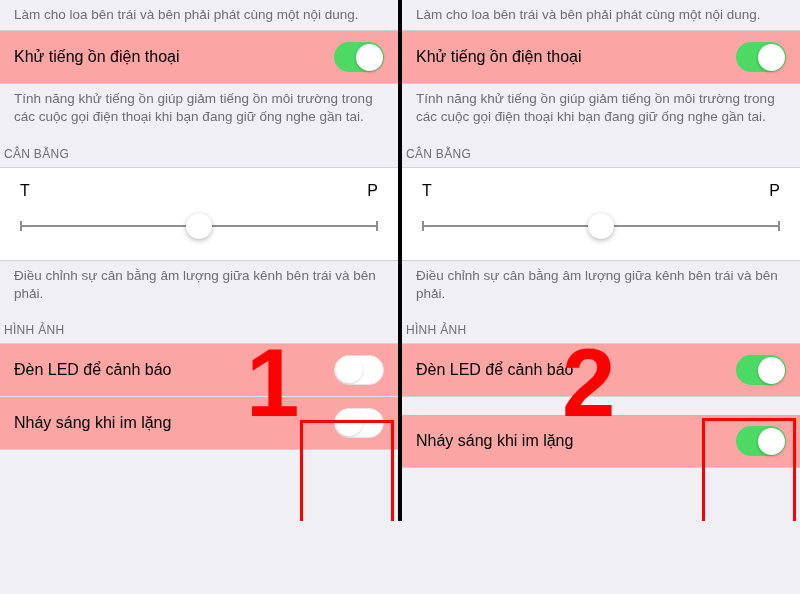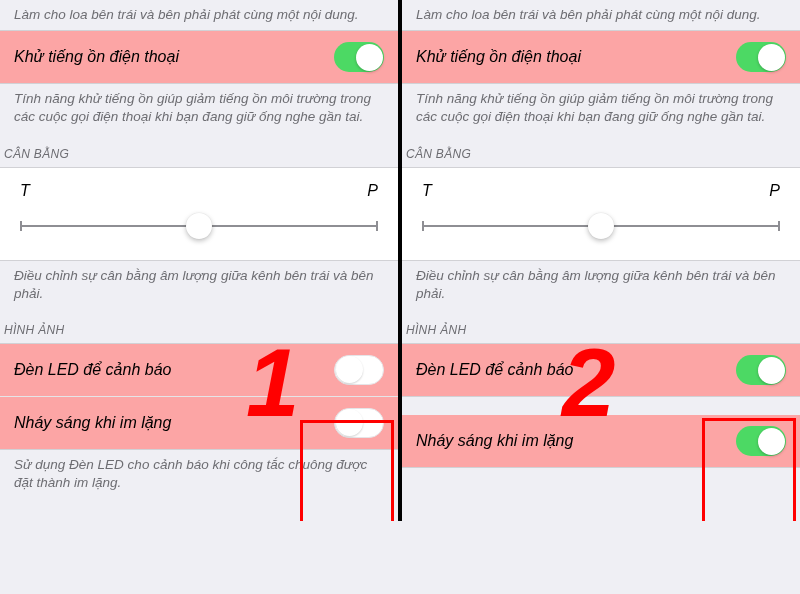--- a/index.html
+++ b/index.html
@@ -16,21 +16,20 @@
     width: 800px;
     height: 594px;
   }
   .panel {
     width: 400px;
     height: 521px;
     background: #efeff4;
     border-right: 2px solid #000;
     position: relative;
     overflow: hidden;
-    font-style: italic;
   }
   .panel:last-child { border-right: none; border-left: 2px solid #000; }
 
   .ftext {
     font-size: 13.5px;
     color: #6d6d72;
     padding: 6px 14px;
     line-height: 1.35;
   }
   .section-header {
@@ -187,21 +186,20 @@
           </span>
       </div>
       <div class="row">
         <span>Nháy sáng khi im lặng</span>
         <span class="toggle off">
             <span class="knob"></span>
           </span>
       </div>
     </div>
 
-    <div class="ftext">Sử dụng Đèn LED cho cảnh báo khi công tắc chuông được đặt thành im lặng.</div>
 
     <div class="high-box" style="left:300px; top:420px; width:94px; height:106px;"></div>
     <div class="big-num" style="left:246px; top:328px;">1</div>
   </div>
 
   <div class="panel panel-right">
     <div class="ftext">Làm cho loa bên trái và bên phải phát cùng một nội dung.</div>
 
     <div class="row">
       <span>Khử tiếng ồn điện thoại</span>

